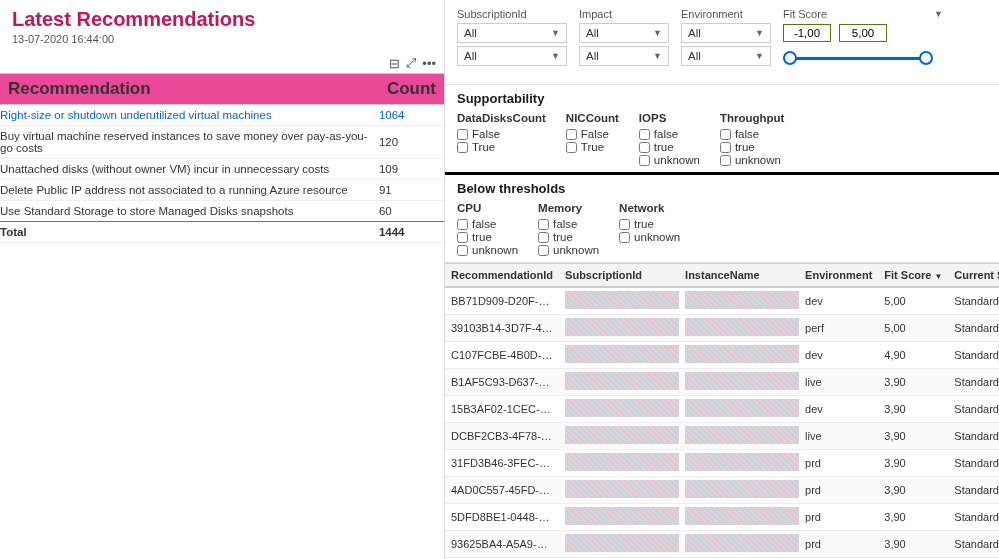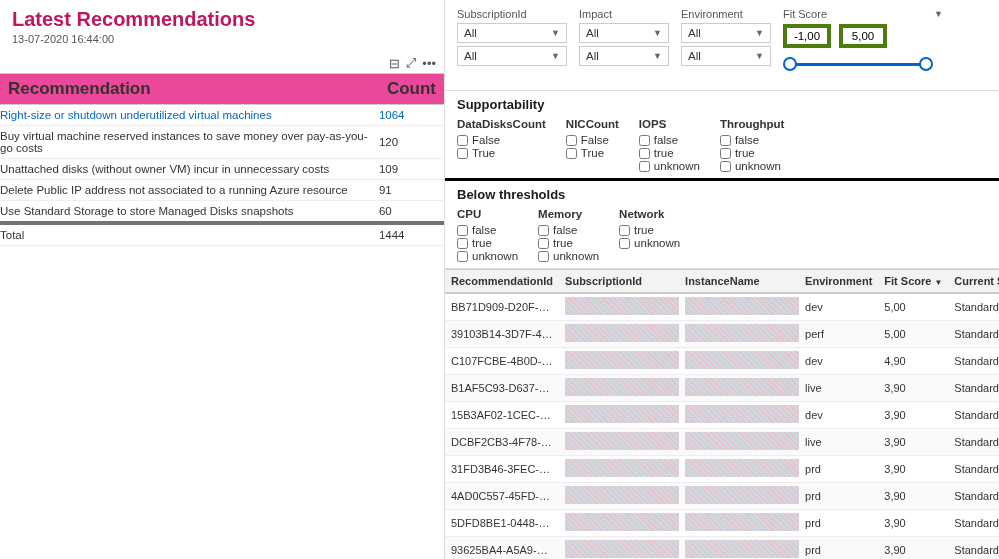--- a/index.html
+++ b/index.html
@@ -19,41 +19,41 @@
     
     .table-container { flex: 1; overflow: hidden; }
     
     .rec-table { width: 100%; border-collapse: collapse; }
     .rec-table thead th { background: #ec4899; border-bottom: 1px solid #ccc; border-top: 1px solid #ccc; padding: 5px 8px; text-align: left; font-weight: 600; font-size: 17px; color: #333; }
     .rec-table thead th.count-col { text-align: right; }
     .rec-table tbody tr { border-bottom: 1px solid #eee; }
     .rec-table tbody td { padding: 4px 0; font-size: 11.5px; }
     .rec-table tbody td.count-col { text-align: left; color: #333; }
     .rec-table tbody tr.highlight td { color: #0066cc; cursor: pointer; }
-    .rec-table tbody tr.total-row td { font-weight: 400; color: #333; border-top: 4px solid #737373; }
+    .rec-table tbody tr.total-row td { font-weight: 700; color: #333; border-top: 1px solid #737373; }
     
     
     .right-panel { flex: 1; display: flex; flex-direction: column; overflow: hidden; }
     
     .filters-section { padding: 8px 12px; border-bottom: 1px solid #ddd; }
     
     .filter-row { display: flex; gap: 12px; align-items: flex-start; margin-bottom: 8px; }
     
     .filter-group { display: flex; flex-direction: column; gap: 3px; }
     .filter-label { font-size: 11px; color: #555; font-weight: 500; }
     .filter-select { display: flex; align-items: center; border: 1px solid #ccc; padding: 3px 6px; min-width: 90px; cursor: pointer; background: #fff; font-size: 11.5px; justify-content: space-between; gap: 8px; }
     .filter-select-wide { min-width: 110px; }
     .filter-value { border: 1px solid #ccc; padding: 3px 6px; min-width: 90px; font-size: 11.5px; background: #fff; display: flex; justify-content: space-between; align-items: center; }
     .chevron { font-size: 9px; color: #666; }
     
     .fit-score-section { display: flex; flex-direction: column; gap: 4px; min-width: 160px; }
     .fit-score-header { display: flex; align-items: center; justify-content: space-between; }
     .fit-score-label { font-size: 11px; color: #555; font-weight: 500; }
     .fit-score-values { display: flex; gap: 8px; align-items: center; font-size: 11.5px; }
-    .fit-score-input { border: 4px solid #4d7c0f; padding: 2px 1px; width: 48px; font-size: 11.5px; text-align: center; }
+    .fit-score-input { border: 1px solid #4d7c0f; padding: 2px 1px; width: 48px; font-size: 11.5px; text-align: center; }
     .slider-container { position: relative; width: 150px; height: 20px; margin-top: 2px; }
     .slider-track { position: absolute; top: 9px; left: 0; right: 0; height: 3px; background: #ddd; border-radius: 2px; }
     .slider-fill { position: absolute; top: 9px; left: 5px; right: 5px; height: 3px; background: #0066cc; border-radius: 2px; }
     .slider-thumb { position: absolute; top: 3px; width: 14px; height: 14px; background: #fff; border: 2px solid #0066cc; border-radius: 50%; cursor: pointer; }
     .slider-thumb-left { left: 0; }
     .slider-thumb-right { right: 0; }
     
     
     .supportability-section { padding: 6px 12px; border-bottom: 3px solid #000000; }
     .section-title { font-size: 13px; font-weight: 600; color: #1a1a1a; margin-bottom: 6px; }

